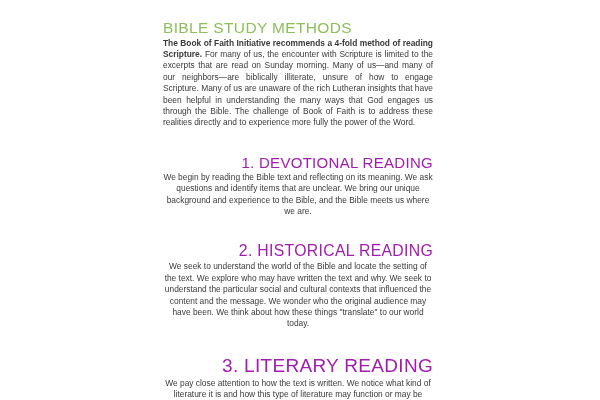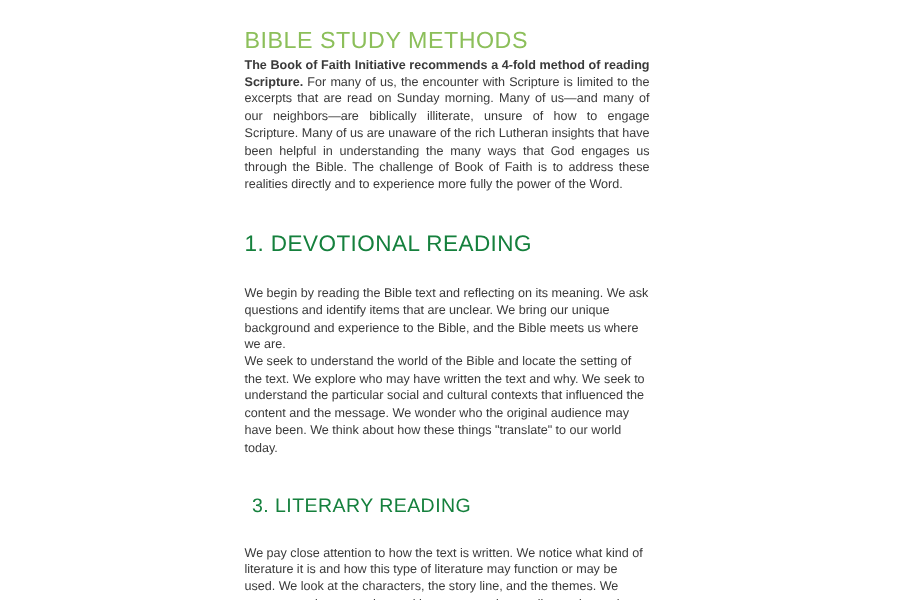--- a/index.html
+++ b/index.html
@@ -28,42 +28,43 @@
     font-weight: 300;
     font-size: 15.5px;
     letter-spacing: 0.35px;
     line-height: 1.2;
     margin: 0;
     padding-top: 19px;
     white-space: nowrap;
   }
 
   .section-heading {
-    color: #15803d;
+    color: #a21caf;
     font-family: "Liberation Sans", sans-serif;
     font-weight: 300;
     line-height: 1.2;
-    margin: 18px;
+    margin: 0;
     white-space: nowrap;
+    text-align: right;
   }
 
   .section-heading.h-1 {
     font-size: 15px;
     letter-spacing: 0.3px;
     margin-left: 0px;
     margin-top: 25px;
   }
   .section-heading.h-2 {
     font-size: 15.8px;
     letter-spacing: 0.3px;
     margin-left: 5px;
     margin-top: 25px;
   }
   .section-heading.h-3 {
-    font-size: 13px;
+    font-size: 19px;
     letter-spacing: 0.3px;
     margin-left: 5px;
     margin-top: 25px;
   }
 
   p.body-text {
     color: #3a3a3a;
     font-family: Liberation Sans, sans-serif;
     font-size: 8.4px;
     line-height: 11.4px;
@@ -73,34 +74,35 @@
 
   .intro {
     text-align: justify;
     margin-top: 13px;
   }
   .intro .lead {
     font-weight: bold;
   }
 
   .section-body {
-    text-align: left;
+    text-align: center;
     margin-top: 12px;
   }
 </style>
 </head>
 <body>
 
 <div id="doc">
 
   <h1 class="doc-title">BIBLE STUDY METHODS</h1>
 
   <p class="body-text intro"><span class="lead">The Book of Faith Initiative recommends a 4-fold method of reading Scripture.</span><span> For many of us, the encounter with Scripture is limited to the excerpts that are read on Sunday morning. Many of us—and many of our neighbors—are biblically illiterate, unsure of how to engage Scripture. Many of us are unaware of the rich Lutheran insights that have been helpful in understanding the many ways that God engages us through the Bible. The challenge of Book of Faith is to address these realities directly and to experience more fully the power of the Word.</span></p>
 
   <h2 class="section-heading h-1">1. DEVOTIONAL READING</h2>
   <p class="body-text section-body">We begin by reading the Bible text and reflecting on its meaning. We ask questions and identify items that are unclear. We bring our unique background and experience to the Bible, and the Bible meets us where we are.</p>
 
+  <h2 class="section-heading h-2">2. HISTORICAL READING</h2>
   <p class="body-text section-body">We seek to understand the world of the Bible and locate the setting of the text. We explore who may have written the text and why. We seek to understand the particular social and cultural contexts that influenced the content and the message. We wonder who the original audience may have been. We think about how these things "translate" to our world today.</p>
 
   <h2 class="section-heading h-3">3. LITERARY READING</h2>
   <p class="body-text section-body">We pay close attention to how the text is written. We notice what kind of literature it is and how this type of literature may function or may be used. We look at the characters, the story line, and the themes. We compare and contrast these with our own understanding and experience of life. In this interchange, we discover meaning.</p>
 
 </div>
 
 </body></html>

